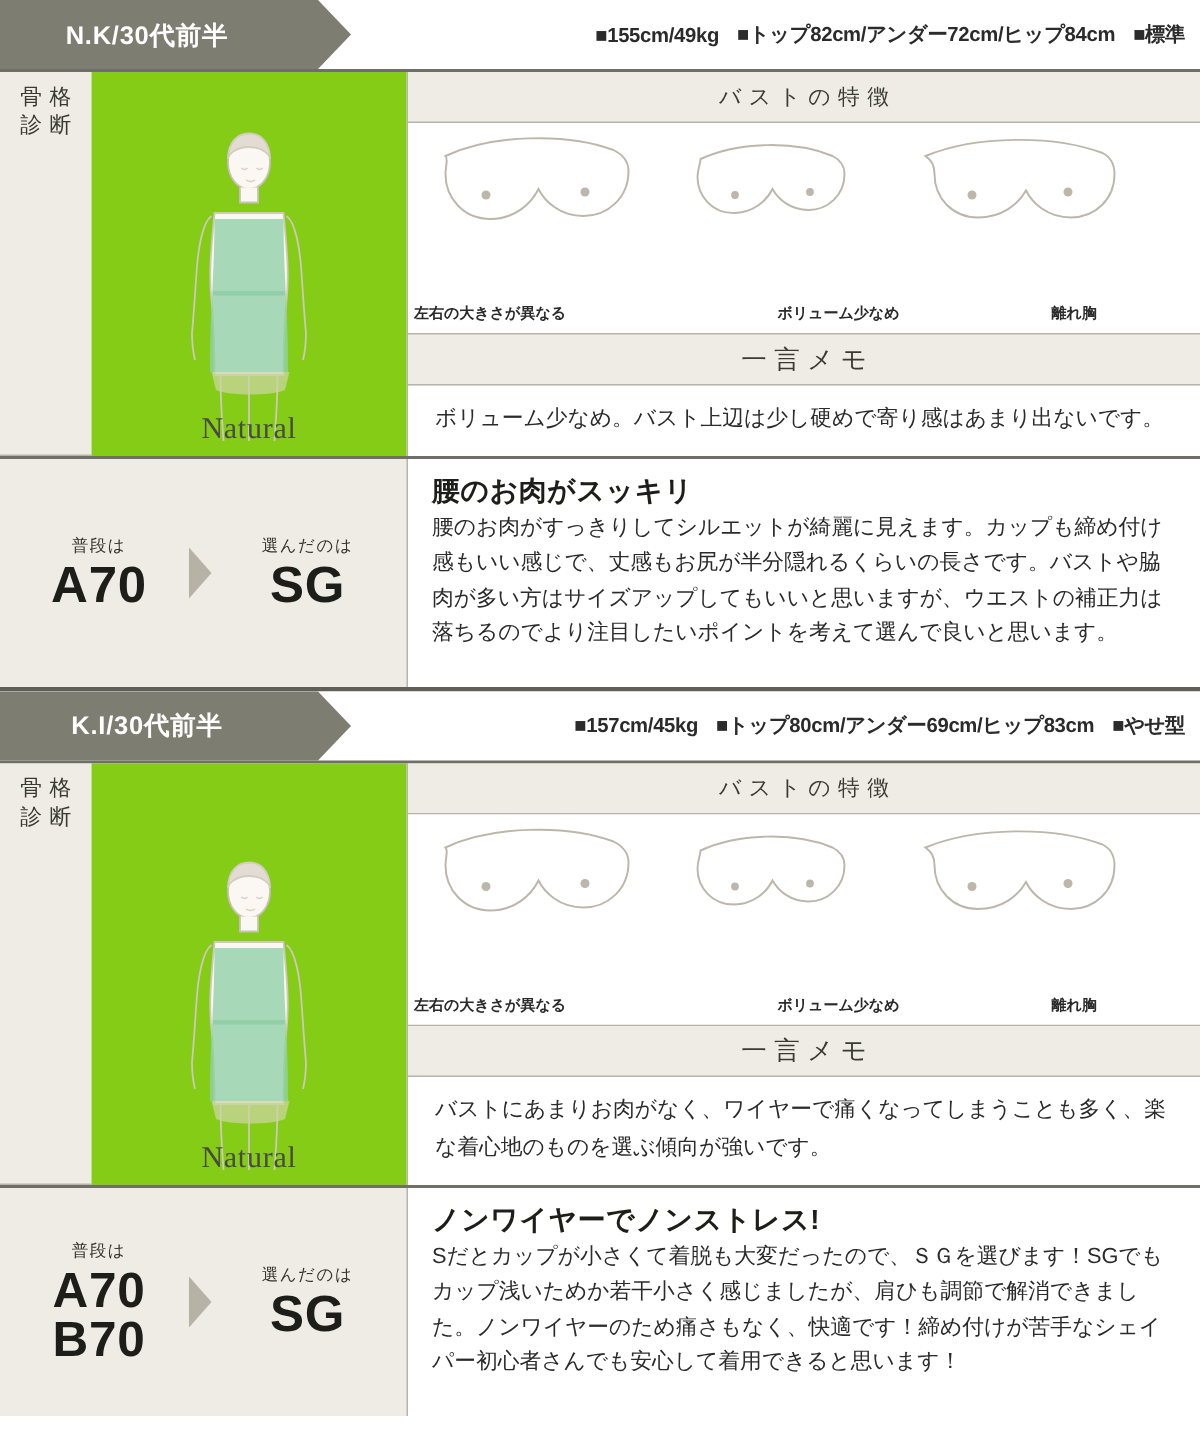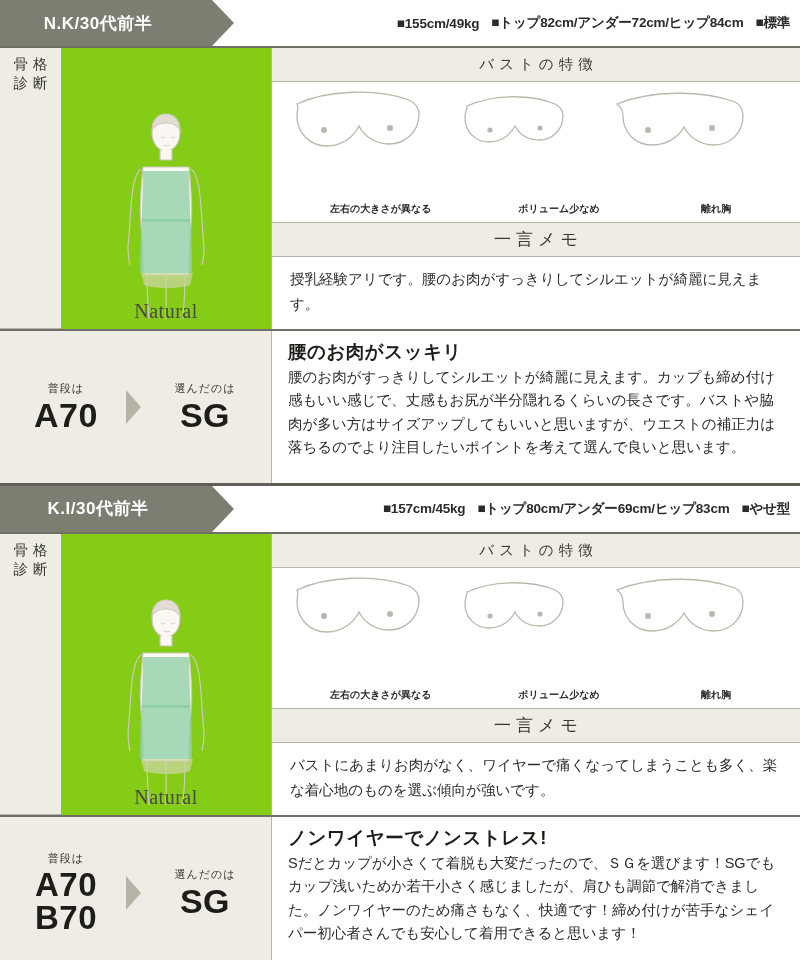--- a/index.html
+++ b/index.html
@@ -127,21 +127,21 @@
   .bust-captions {
     position: absolute;
     bottom: 6px;
     left: 0;
     right: 0;
     display: flex;
     font-size: 10px;
     font-weight: bold;
     color: #2b2b2b;
   }
-  .bust-captions .c1 { width: 40%; text-align: center; padding-left: 4px;}
+  .bust-captions .c1 { width: 40%; padding-left: 4px;}
   .bust-captions .c2 { width: 28%; text-align: center; }
   .bust-captions .c3 { width: 32%; text-align: center; }
 
   .memo-hdr {
     background: #efece5;
     text-align: center;
     font-size: 17px;
     letter-spacing: 5px;
     padding: 5px 0 5px 5px;
     border-top: 1px solid #b9b4ab;
@@ -287,21 +287,21 @@
             <circle cx="440" cy="46" r="3" fill="#bdb6ab" stroke="none"></circle>
           </g>
         </svg>
         <div class="bust-captions">
           <div class="c1">左右の大きさが異なる</div>
           <div class="c2">ボリューム少なめ</div>
           <div class="c3">離れ胸</div>
         </div>
       </div>
       <div class="memo-hdr">一言メモ</div>
-      <div class="memo-body">授乳経験アリです。腰のお肉がすっきりしてシルエットが綺麗に見えます。</div>
+      <div class="memo-body">ボリューム少なめ。バスト上辺は少し硬めで寄り感はあまり出ないです。</div>
     </div>
   </div>
 
   <div class="review">
     <div class="sizebox">
       <div class="size-col">
         <div class="lbl">普段は</div>
         <div class="val">A70</div>
       </div>
       <div class="arrow"></div>

